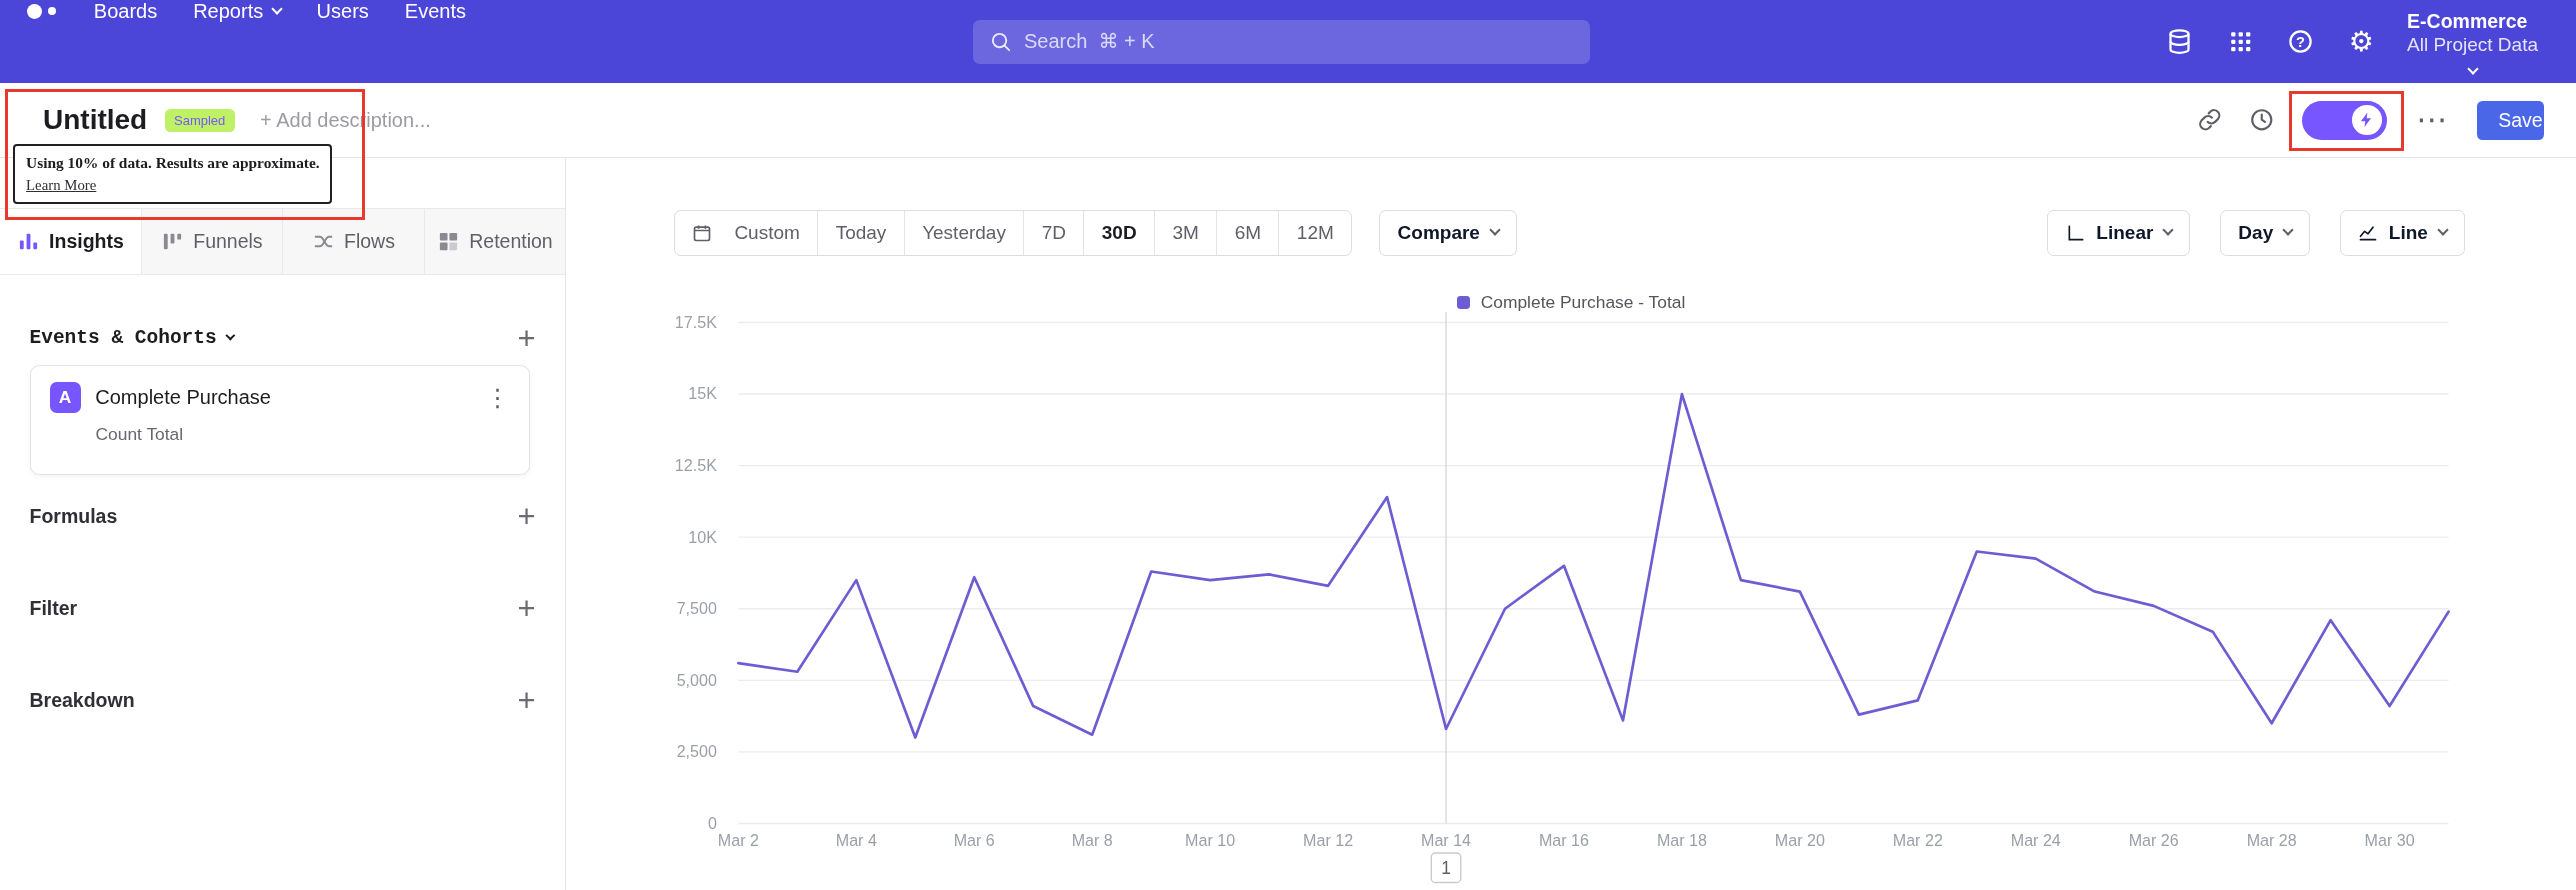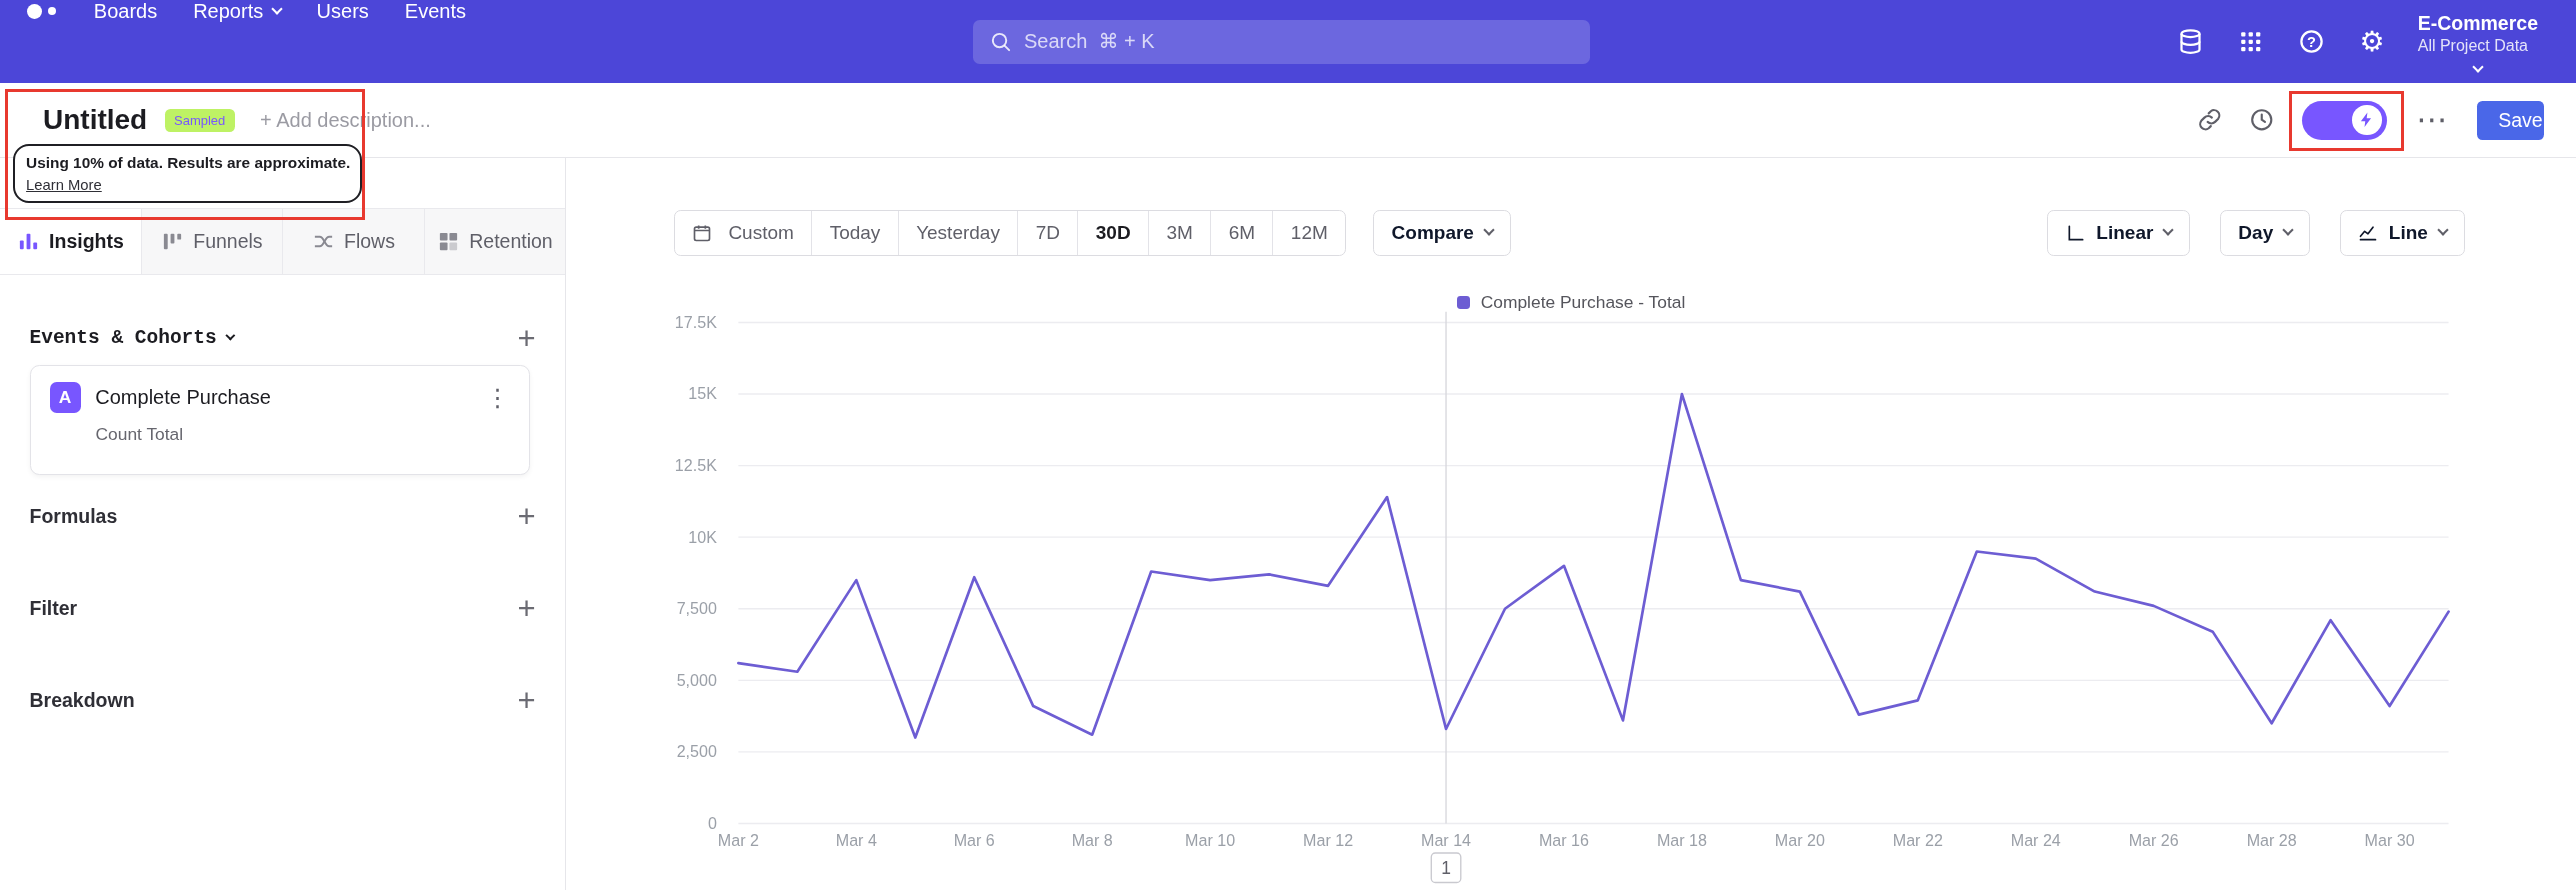--- a/index.html
+++ b/index.html
@@ -48,21 +48,21 @@
     position:absolute; right:0; top:0; height:83px;
     display:flex; align-items:center; gap:31px; padding-right:38px;
   }
   .nav-icon {
     width:29.5px; height:29.5px; color:#ffffff;
     display:flex; align-items:center; justify-content:center; cursor:pointer;
   }
   .gear-glyph { font-size:28px; line-height:1; }
   .project { display:flex; align-items:center; gap:13.4px; color:#fff; cursor:pointer;flex-direction:column; }
   .project-name { font-size:19.5px; font-weight:700; line-height:1.2; }
-  .project-sub { font-size:16px; opacity:0.85; line-height:1.2; }
+  .project-sub { font-size:19px; opacity:0.85; line-height:1.2; }
 
   
   .report-header {
     position:absolute; left:0; top:83px; width:2576px; height:75px;
     background:#fff; border-bottom:1.3px solid #e6e6ea;
     display:flex; align-items:center; padding:0 32px 0 43px;
   }
   .rh-left { display:flex; align-items:center; gap:17.4px; flex:1; }
   .title { font-size:28px; font-weight:700; color:#1c1c21; }
   .sampled {
@@ -144,21 +144,21 @@
   .controls {
     position:absolute; top:52px; left:108px; right:111px;
     display:flex; align-items:center; justify-content:space-between;
   }
   .controls-left { display:flex; align-items:center; gap:27px; }
   .range-group {
     display:flex; align-items:stretch; height:46px;
     border:1.3px solid #dcdce1; border-radius:6.7px; background:#fff; overflow:hidden;
   }
   .range-item {
-    display:flex; align-items:center; gap:16px; padding:0 17.4px;
+    display:flex; align-items:center; gap:22px; padding:0 17.4px;
     font-size:19px; color:#5f5f68; border-right:1.3px solid #e3e3e8;
     cursor:pointer; white-space:nowrap;
   }
   .range-item:last-child { border-right:none; }
   .range-item.active { color:#1c1c21; font-weight:700; }
   .btn {
     display:flex; align-items:center; gap:10.7px; height:46px; padding:0 17.4px;
     border:1.3px solid #dcdce1; border-radius:6.7px; background:#fff;
     font-size:19px; color:#0f172a; font-weight:600; cursor:pointer; white-space:nowrap;
   }
@@ -171,22 +171,22 @@
   }
   .legend-swatch { width:13.4px; height:13.4px; border-radius:3.4px; background:#6d5dd3; }
   #chart-svg {
     position:absolute; left:0; top:0; width:2010px; height:732px;
     font-family:"Liberation Sans", sans-serif;
   }
 
   
   .tooltip {
     position:absolute; left:13.4px; top:144px; z-index:40;
-    background:#fff; border:2px solid #1f1f24; border-radius:16px;
-    padding:8px 10.7px; width:fit-content; max-width:349px;
+    background:#fff; border:2px solid #1f1f24; border-radius:4px;
+    padding:8px 10.7px; width:fit-content; max-width:349px;font-family:Liberation Serif, serif;
   }
   .tooltip-line1 { font-size:15.4px; font-weight:700; color:#1c1c21; white-space:nowrap; }
   .tooltip-link {
     font-size:14.8px; color:#2f2f36; text-decoration:underline;
     margin-top:5.4px; display:inline-block; cursor:pointer;
   }
   .red-box {
     position:absolute; border:3.4px solid var(--red, #e8392f);
     z-index:60; pointer-events:none;
   }

